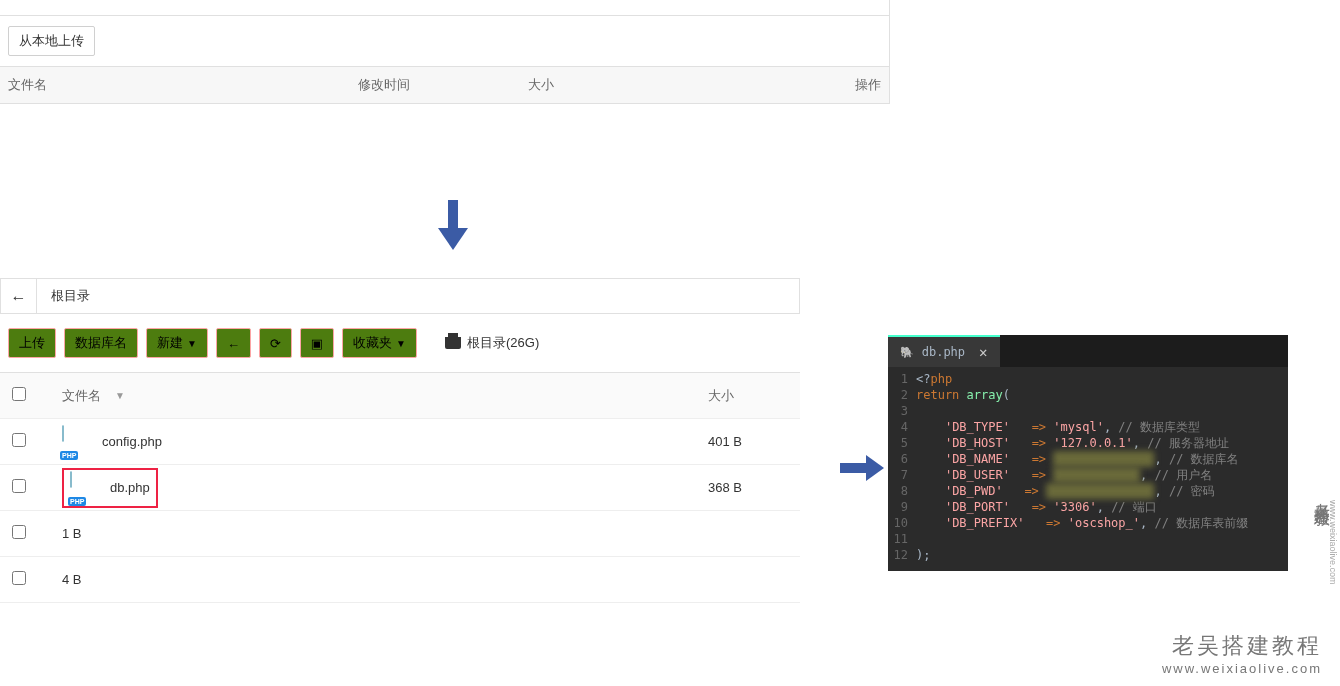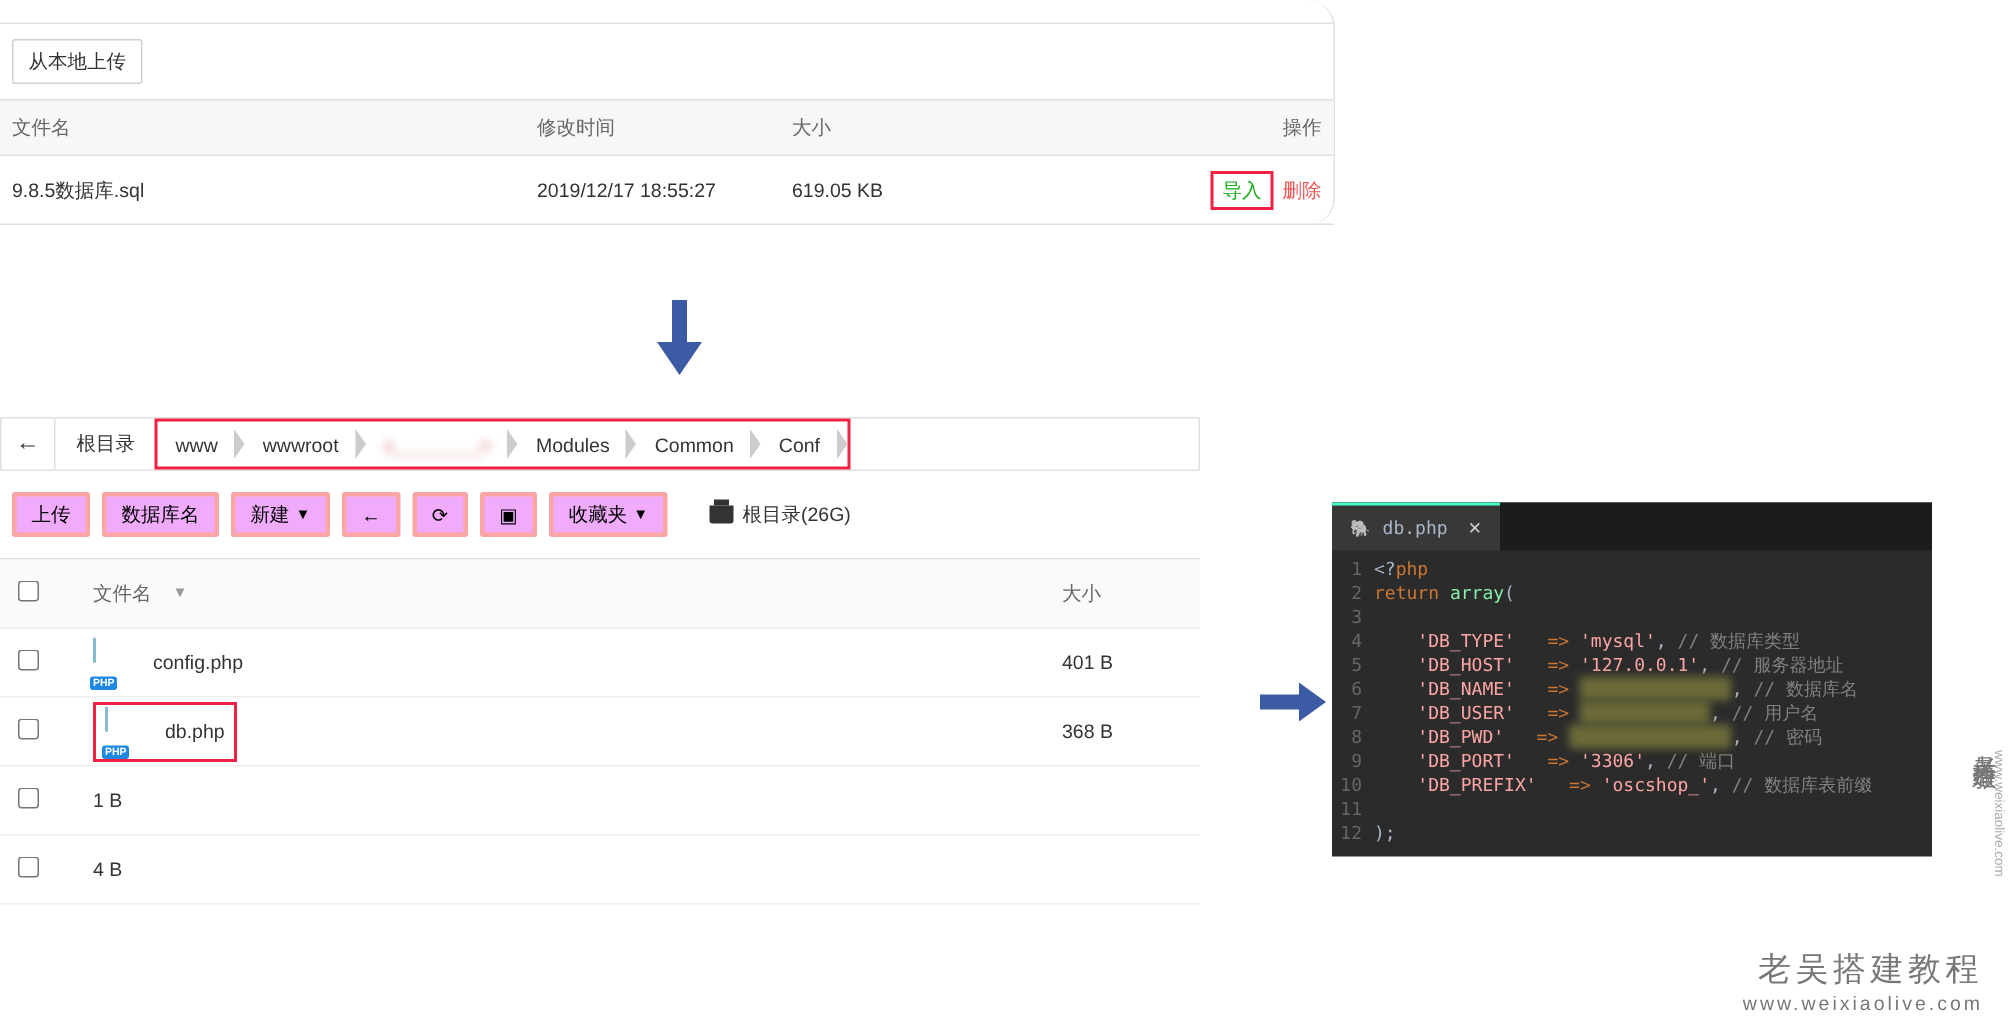--- a/index.html
+++ b/index.html
@@ -1,19 +1,19 @@
 <!DOCTYPE html>
 <html><head>
 <meta charset="utf-8">
 <style>
 * { box-sizing: border-box; margin: 0; padding: 0; }
 body { font-family: "Microsoft YaHei", Arial, sans-serif; font-size: 13px; color: #333; background: #fff; width: 1340px; height: 686px; position: relative; }
 
 
-.top-panel { position: absolute; left: 0; top: 0; width: 890px; border-right: 1px solid #e0e0e0; border-radius: 18px; }
+.top-panel { position: absolute; left: 0; top: 0; width: 890px; border-right: 1px solid #e0e0e0; }
 .top-blank { height: 16px; border-bottom: 1px solid #e0e0e0; }
 .upload-btn-row { padding: 10px 8px; }
 .btn { display: inline-flex; align-items: center; border: 1px solid #d0d0d0; background: #fff; padding: 4px 10px; height: 30px; cursor: pointer; font-size: 13px; color: #333; border-radius: 2px; }
 .sql-header { display: flex; background: #f7f7f7; border-top: 1px solid #e0e0e0; border-bottom: 1px solid #e0e0e0; height: 38px; align-items: center; padding: 0 8px; color: #666; }
 .sql-row { display: flex; align-items: center; height: 46px; padding: 0 8px; border-bottom: 1px solid #e0e0e0; }
 .col-name { flex: 0 0 350px; }
 .col-mtime { flex: 0 0 170px; }
 .col-size { flex: 0 0 100px; }
 .col-ops { flex: 1; text-align: right; display: flex; justify-content: flex-end; gap: 6px; align-items: center; }
 .link-green { color: #1aad19; border: 1px solid #f08; padding: 2px 6px; border-color: #e57; cursor: pointer; }
@@ -28,21 +28,21 @@
 .mid-panel { position: absolute; left: 0; top: 278px; width: 800px; }
 .breadcrumb { display: flex; align-items: center; border: 1px solid #e0e0e0; height: 36px; }
 .bc-back { width: 36px; text-align: center; font-size: 16px; cursor: pointer; border-right: 1px solid #e0e0e0; height: 100%; display: flex; align-items: center; justify-content: center; }
 .bc-root { padding: 0 14px; cursor: pointer; height: 100%; display: flex; align-items: center; }
 .bc-chain { display: flex; align-items: center; height: 100%; border: 2px solid #e24; margin-left: -1px; }
 .bc-seg { position: relative; padding: 0 18px 0 12px; height: 100%; display: flex; align-items: center; cursor: pointer; }
 .bc-seg::after { content: ''; position: absolute; right: 0; top: 50%; transform: translateY(-50%); width: 0; height: 0; border-left: 7px solid #ccc; border-top: 10px solid transparent; border-bottom: 10px solid transparent; }
 .bc-seg.blurred span { filter: blur(3px); color: #d88; }
 
 .toolbar { display: flex; align-items: center; gap: 8px; padding: 14px 8px; }
-.tb-btn { border: 3px solid #fca5a5; background: #f0abfc; padding: 0 10px; height: 30px; display: inline-flex; align-items: center; gap: 4px; cursor: pointer; border-radius: 2px; font-size: 13px; }
+.tb-btn { border: 1px solid #fca5a5; background: #4d7c0f; padding: 0 10px; height: 30px; display: inline-flex; align-items: center; gap: 4px; cursor: pointer; border-radius: 2px; font-size: 13px; }
 .disk-info { display: flex; align-items: center; gap: 6px; margin-left: 20px; }
 .disk-icon { width: 16px; height: 12px; background: #333; border-radius: 0 0 2px 2px; position: relative; }
 .disk-icon::before { content: ''; position: absolute; top: -4px; left: 3px; width: 10px; height: 4px; background: #333; }
 
 
 .files { border-top: 1px solid #e0e0e0; }
 .file-header, .file-row { display: flex; align-items: center; height: 46px; border-bottom: 1px solid #eee; padding: 0 12px; }
 .file-header { background: #fafafa; color: #666; }
 .fcol-check { flex: 0 0 50px; }
 .fcol-name { flex: 1; display: flex; align-items: center; gap: 12px; }
@@ -89,60 +89,31 @@
   <div class="top-blank"></div>
   <div class="upload-btn-row">
     <button class="btn">从本地上传</button>
   </div>
   <div class="sql-header">
     <div class="col-name">文件名</div>
     <div class="col-mtime">修改时间</div>
     <div class="col-size">大小</div>
     <div class="col-ops" style="justify-content:flex-end;">操作</div>
   </div>
-  <div class="sql-row">
-    <div class="col-name">9.8.5数据库.sql</div>
-    <div class="col-mtime">2019/12/17 18:55:27</div>
-    <div class="col-size">619.05 KB</div>
-    <div class="col-ops">
-      <span class="link-green highlight-red" style="border-color:#e24;">导入</span>
-      <span class="link-red">删除</span>
-    </div>
-  </div>
 </div>
 
 <svg class="arrow-down" width="30" height="50" viewBox="0 0 30 50">
   <rect x="10" y="0" width="10" height="30" fill="#3b5ba5"></rect>
   <polygon points="0,28 30,28 15,50" fill="#3b5ba5"></polygon>
 </svg>
 
 <div class="mid-panel">
   <div class="breadcrumb">
     <div class="bc-back">←</div>
     <div class="bc-root">根目录</div>
-    <div class="bc-chain">
-      <div class="bc-seg">
-          <span>www</span>
-        </div>
-      <div class="bc-seg">
-          <span>wwwroot</span>
-        </div>
-      <div class="bc-seg blurred">
-          <span>s________n</span>
-        </div>
-      <div class="bc-seg">
-          <span>Modules</span>
-        </div>
-      <div class="bc-seg">
-          <span>Common</span>
-        </div>
-      <div class="bc-seg">
-          <span>Conf</span>
-        </div>
-    </div>
   </div>
 
   <div class="toolbar">
     <button class="tb-btn">上传</button>
     <button class="tb-btn">数据库名</button>
     <button class="tb-btn">
         <span>新建</span> 
         <span class="caret-down">▼</span>
       </button>
     <button class="tb-btn">←</button>

